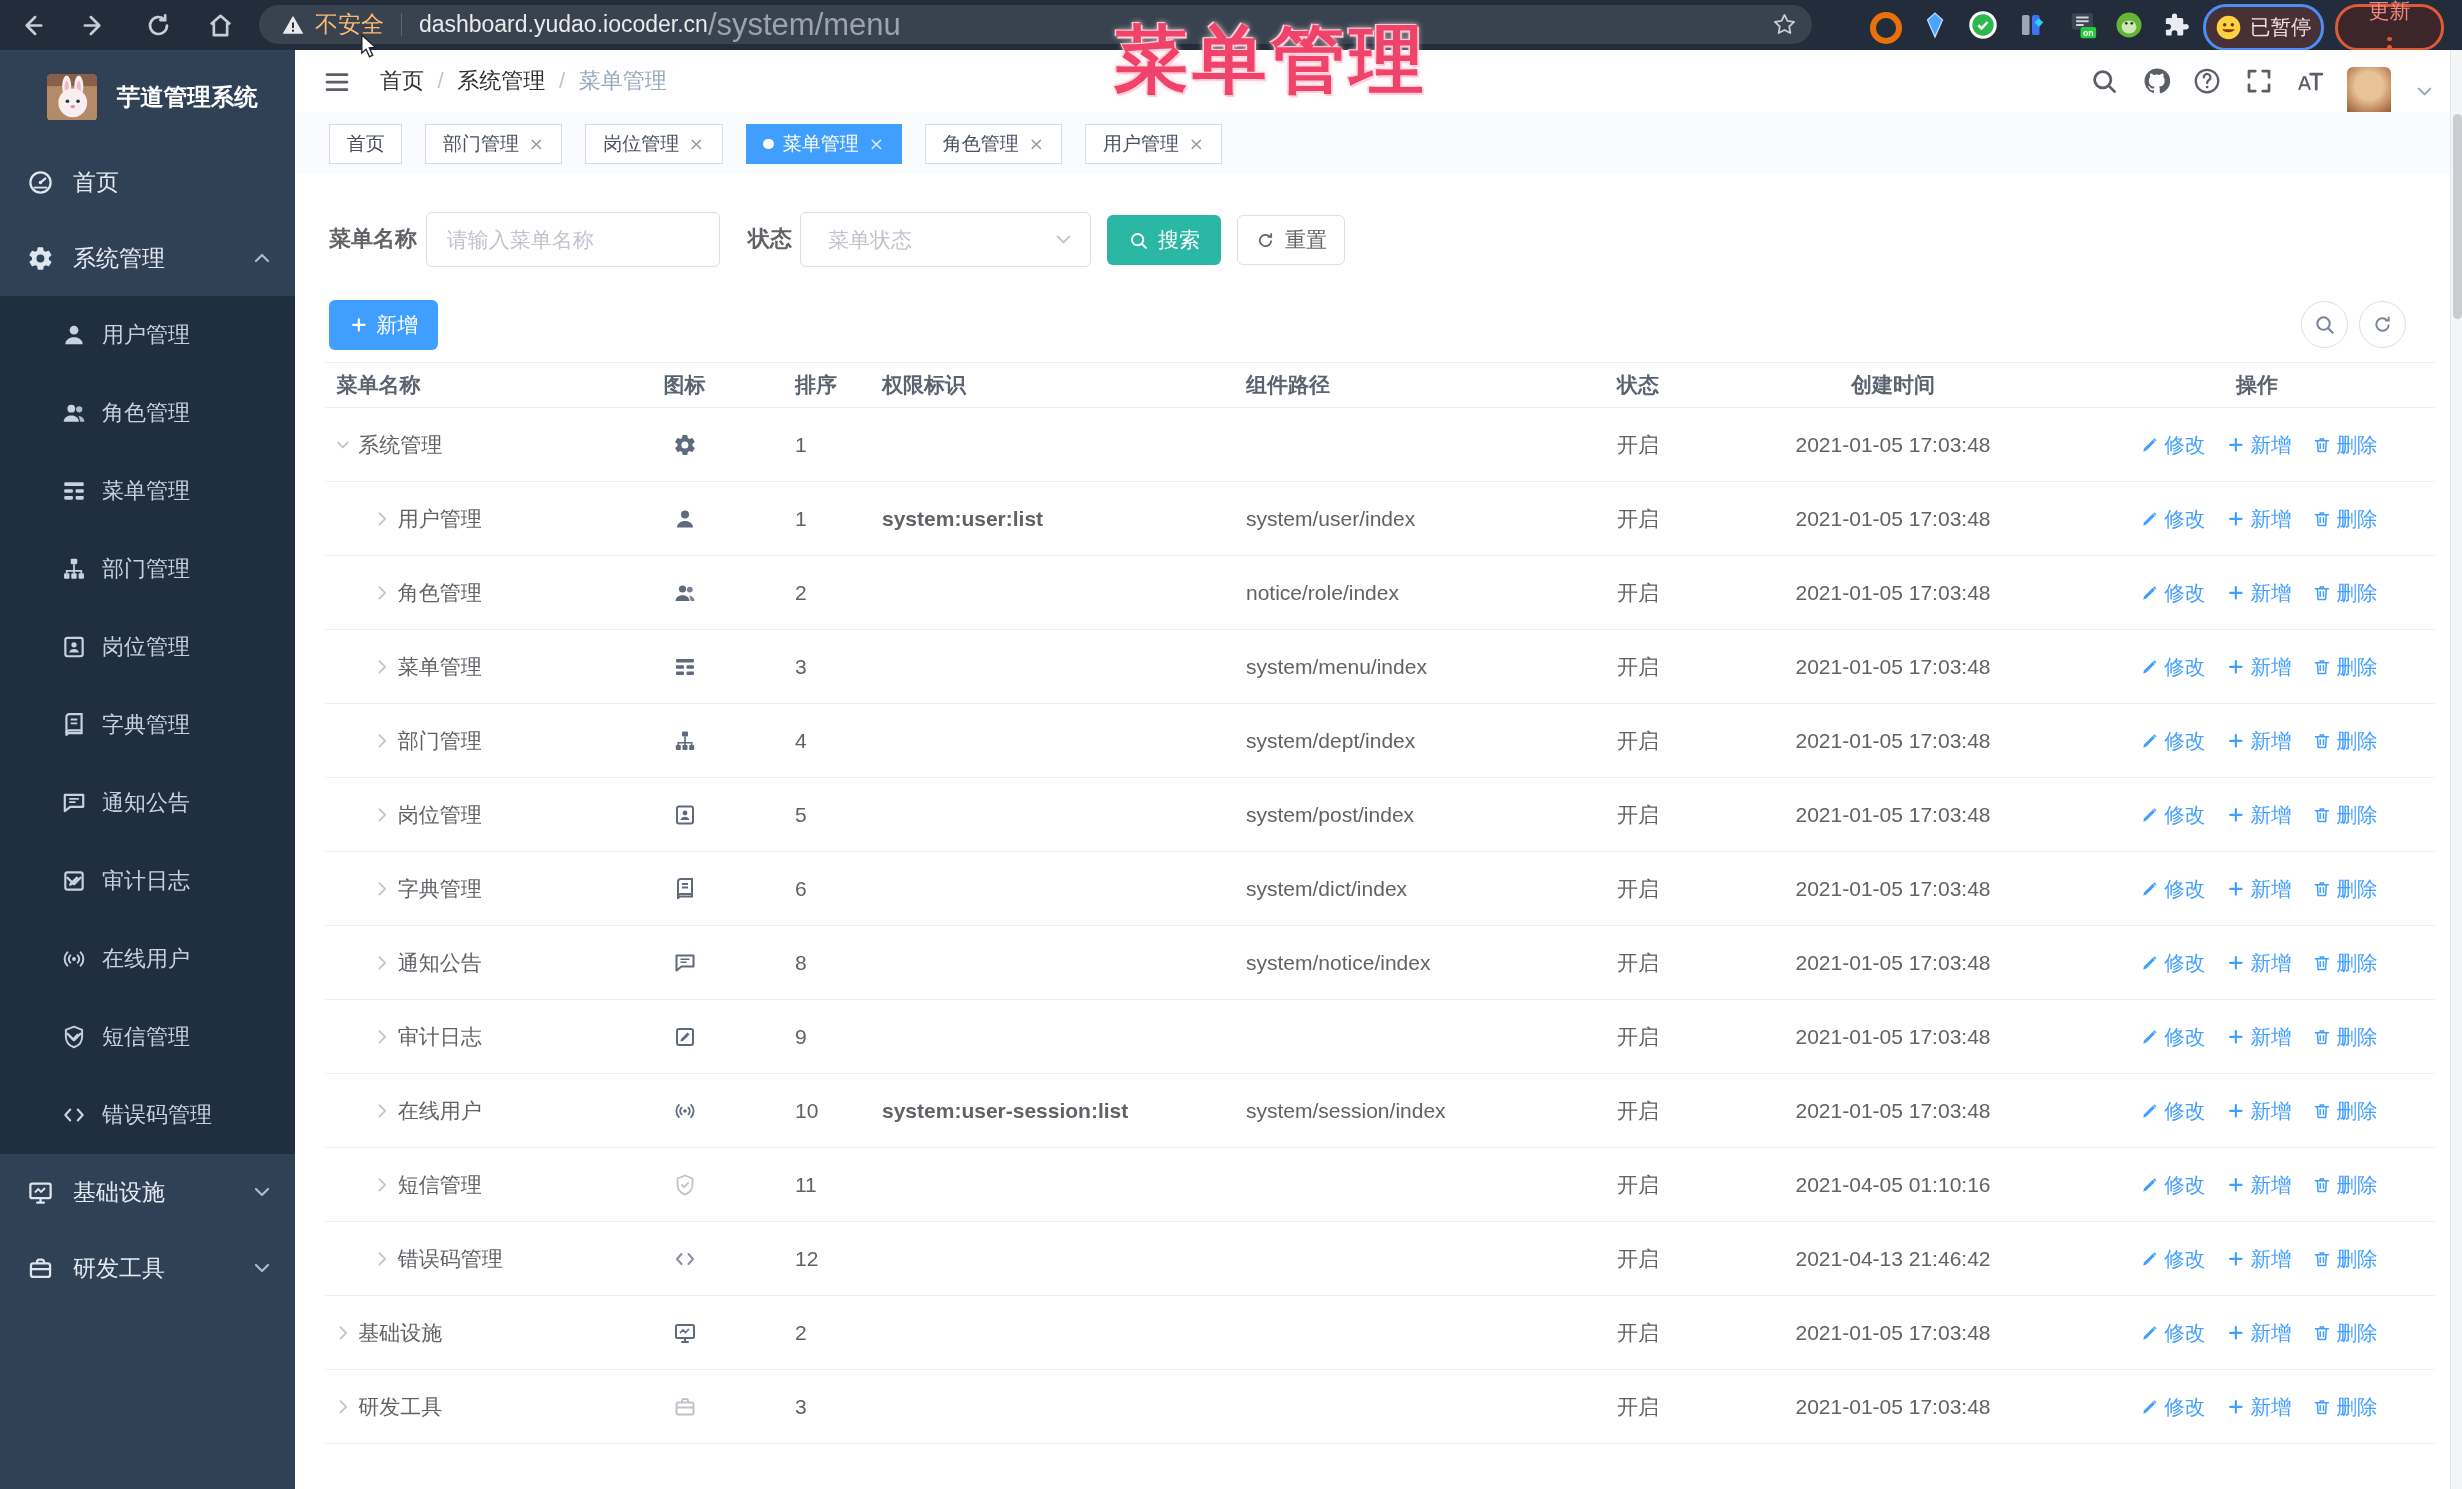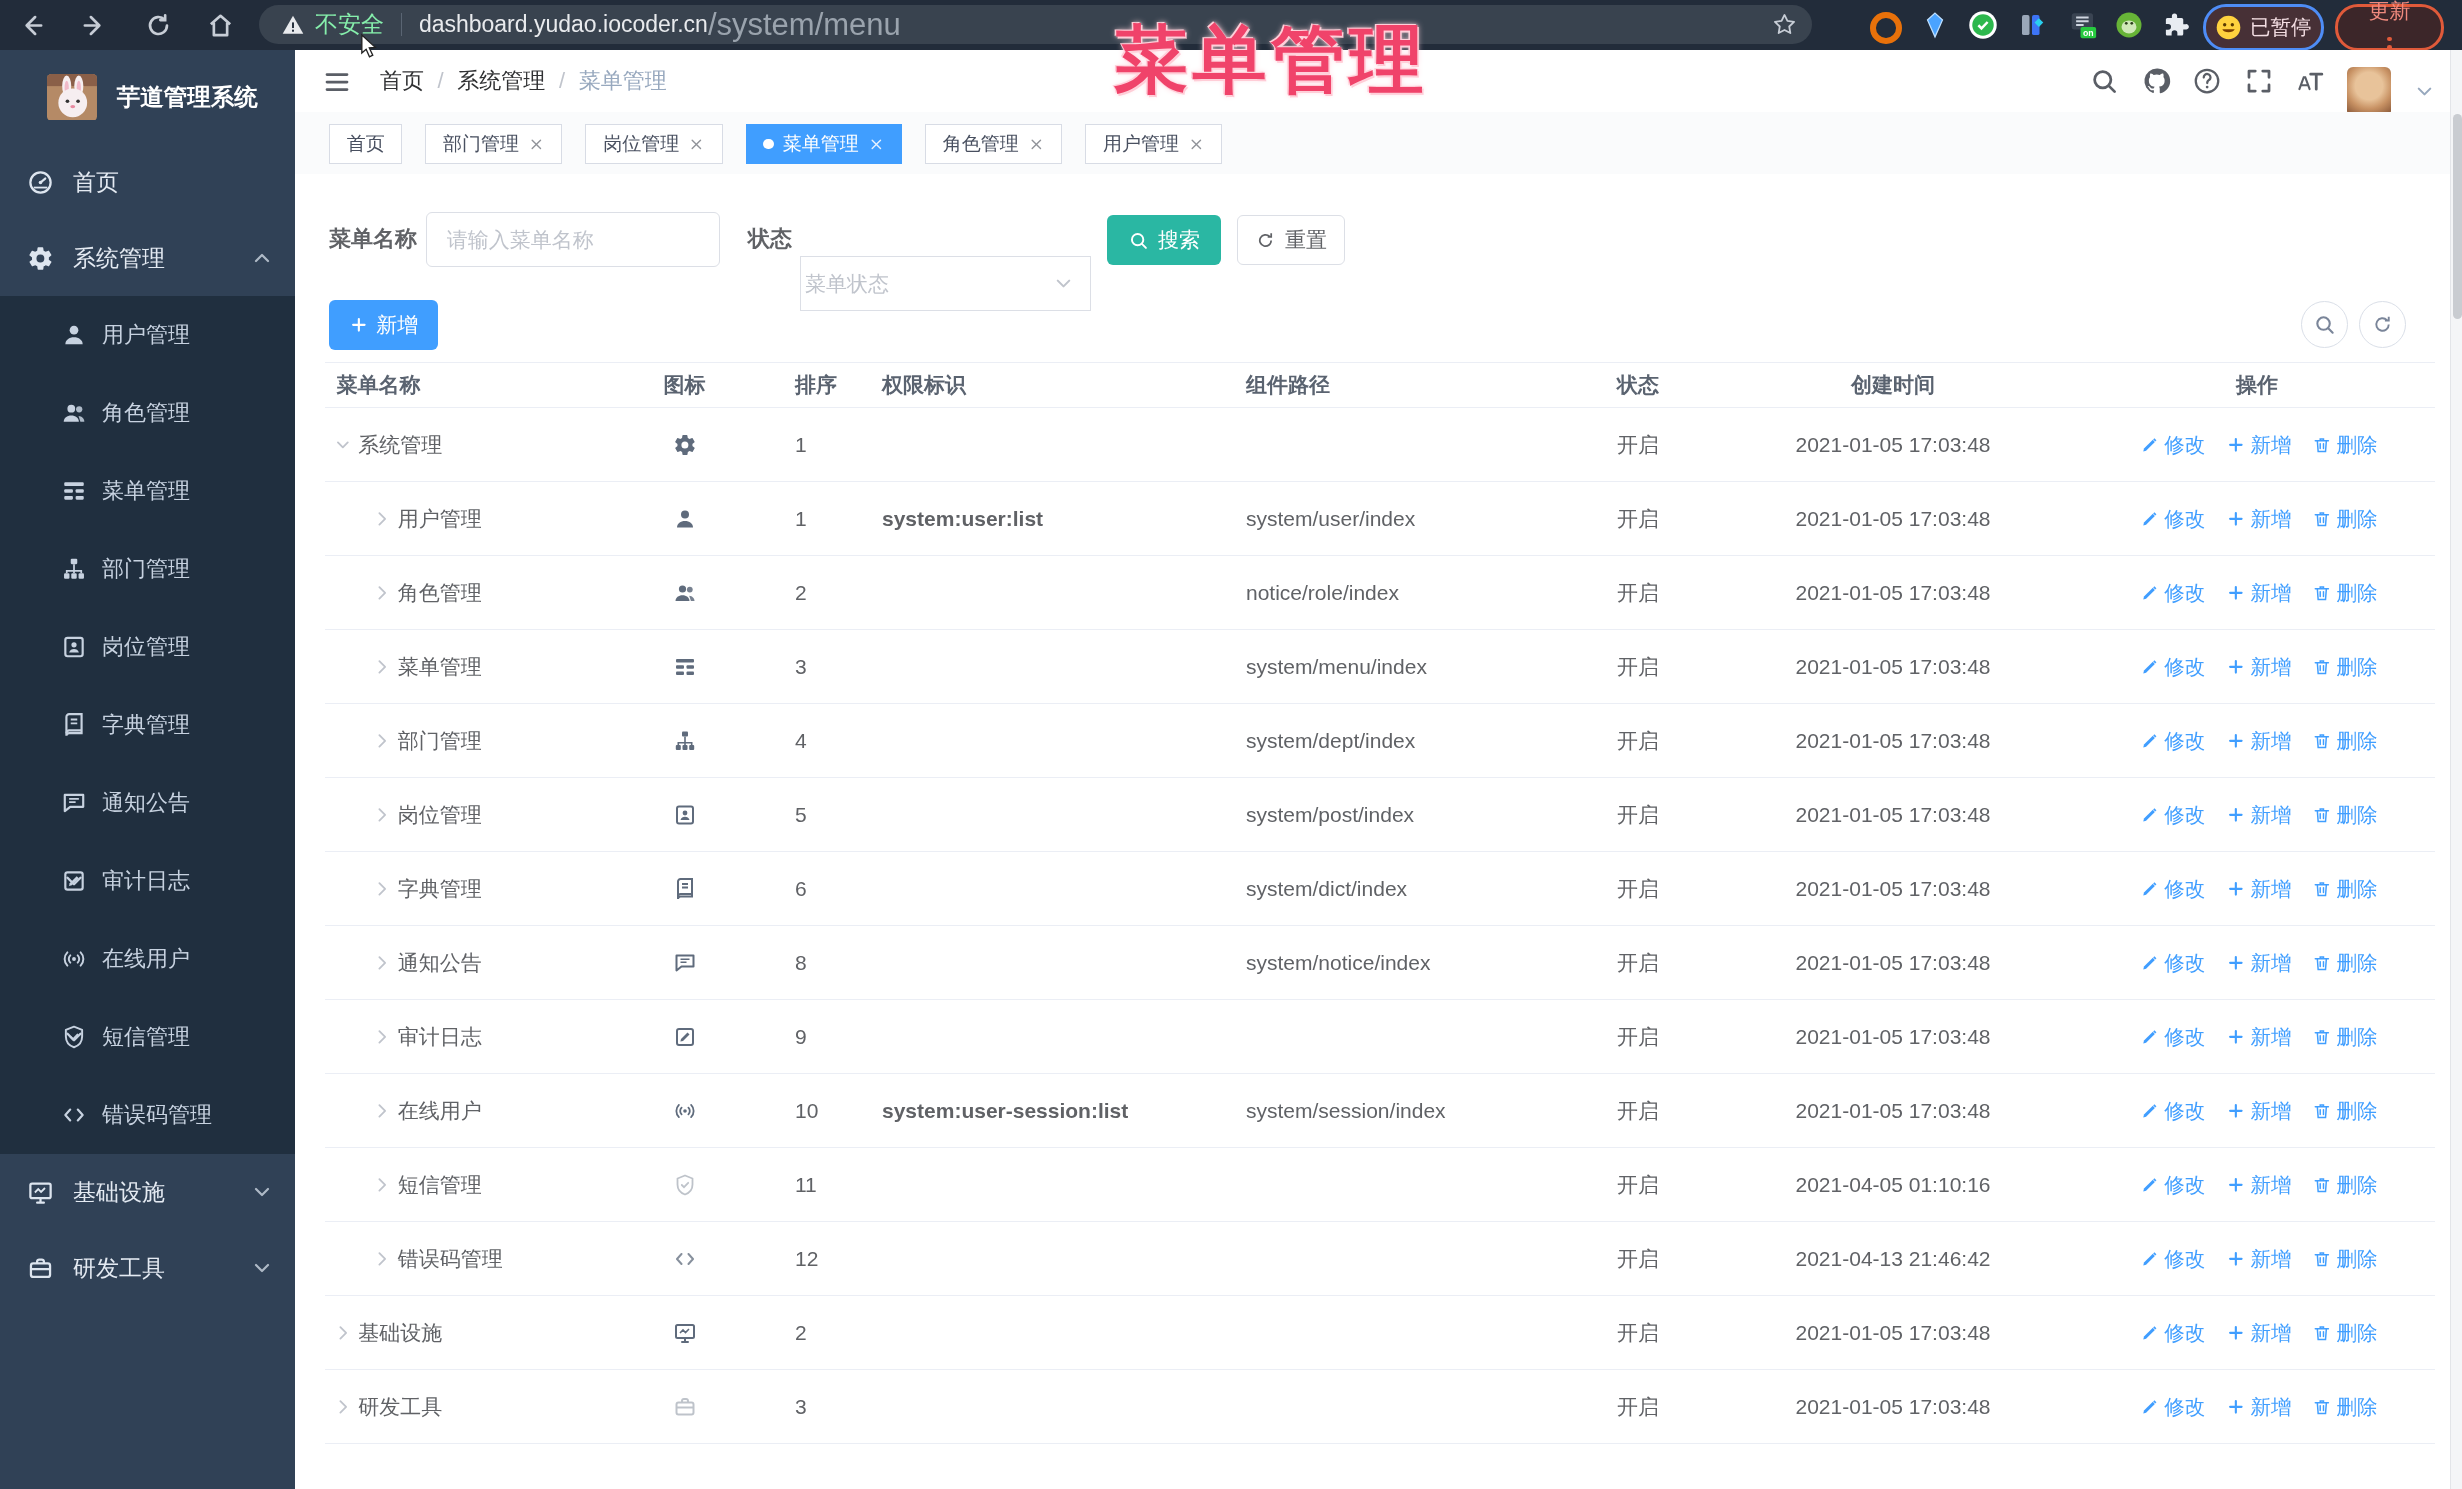--- a/index.html
+++ b/index.html
@@ -5,21 +5,21 @@
   html,body{margin:0;padding:0;background:#fff;font-family:"Liberation Sans",sans-serif;}
   #page{position:relative;width:2462px;height:1490px;overflow:hidden;background:#fff;}
   .ic{display:inline-flex;align-items:center;justify-content:center;}
   .ic svg{width:100%;height:100%;display:block;}
 
   
   #topbar{position:absolute;left:0;top:0;width:2462px;height:50px;background:#222c3a;}
   .nav-ic{position:absolute;top:10.6px;width:29px;height:29px;color:#c7cdd6;}
   #omnibox{position:absolute;left:259px;top:5.3px;width:1553px;height:39px;background:#39434f;border-radius:19.7px;display:flex;align-items:center;color:#e8eaed;}
   #omnibox .warn{width:26px;height:26px;margin-left:21px;color:#e8eaed;}
-  #omnibox .sec{font-size:23px;margin-left:9px;color:#86efac;}
+  #omnibox .sec{font-size:23px;margin-left:9px;color:#fdba74;}
   #omnibox .sep{width:1.5px;height:23px;background:#5a6573;margin:0 16.7px;}
   #omnibox .host{font-size:23px;color:#e8eaed;}
   #omnibox .path{font-size:31px;color:#9aa3ad;}
   #omnibox .star{position:absolute;right:13.6px;width:27px;height:27px;color:#c7cdd6;}
   .ext{position:absolute;top:9.8px;width:30px;height:30px;}
   #paused-pill{position:absolute;left:2203px;top:3.8px;width:115px;height:41px;border:3px solid #4e8df6;border-radius:23px;background:#473036;display:flex;align-items:center;justify-content:center;gap:7.6px;}
   #paused-pill .face{width:27px;height:27px;}
   #paused-pill .ptext{font-size:20.5px;color:#f3dde2;}
   #update-pill{position:absolute;left:2335px;top:3.8px;width:103px;height:41px;border:3px solid #e05a3a;border-radius:23px;background:#3c2629;display:flex;align-items:center;justify-content:center;gap:12px;flex-direction:column;}
   #update-pill .utext{font-size:21px;color:#f08a7e;}
@@ -68,21 +68,21 @@
   .tag.active .x{color:#e8f2ff;}
 
   
   #main{position:absolute;left:295px;top:174px;width:2155px;height:1315px;background:#fff;}
   .flabel{position:absolute;top:50px;font-size:22px;color:#606266;font-weight:bold;}
   #f-name-label{left:34px;}
   #f-status-label{left:453px;}
   .finput{position:absolute;top:38px;height:55px;border:0.8px solid #dcdfe6;border-radius:6px;background:#fff;font-size:21px;color:#606266;padding:0 19.7px;box-sizing:border-box;font-family:"Liberation Sans",sans-serif;}
   #name-input{left:131px;width:294px;}
   #name-input::placeholder,#status-select .ph{color:#c0c4cc;}
-  #status-select{left:505px;top:38px;width:291px;height:55px;position:absolute;border:0.8px solid #dcdfe6;border-radius:0;display:flex;align-items:center;padding-left:4px;box-sizing:border-box;margin-top:44px;}
+  #status-select{left:505px;top:38px;width:291px;height:55px;position:absolute;border:0.8px solid #dcdfe6;border-radius:6px;display:flex;align-items:center;padding-left:27px;box-sizing:border-box;}
   #status-select .ph{font-size:21px;}
   #status-select .caret{position:absolute;right:15px;width:23px;height:23px;color:#c0c4cc;}
   .btn{position:absolute;top:41px;height:50px;border-radius:6px;display:flex;align-items:center;justify-content:center;gap:9px;font-size:21px;cursor:pointer;box-sizing:border-box;}
   #search-btn{left:812px;width:114px;background:#2ab7a3;color:#fff;}
   #reset-btn{left:942px;width:108px;background:#fff;border:0.8px solid #dcdfe6;color:#606266;}
   .btn .bic{width:21px;height:21px;}
   #add-btn{position:absolute;left:34px;top:126px;width:109px;height:50px;border-radius:6px;background:#409eff;color:#fff;font-size:21px;display:flex;align-items:center;justify-content:center;gap:7.6px;cursor:pointer;}
   .roundbtn{position:absolute;top:127px;width:45px;height:45px;border:0.8px solid #dadfe8;border-radius:50%;display:flex;align-items:center;justify-content:center;color:#7a8599;cursor:pointer;background:#fff;}
   #toggle-search-btn{left:2006px;}
   #refresh-table-btn{left:2064px;}

